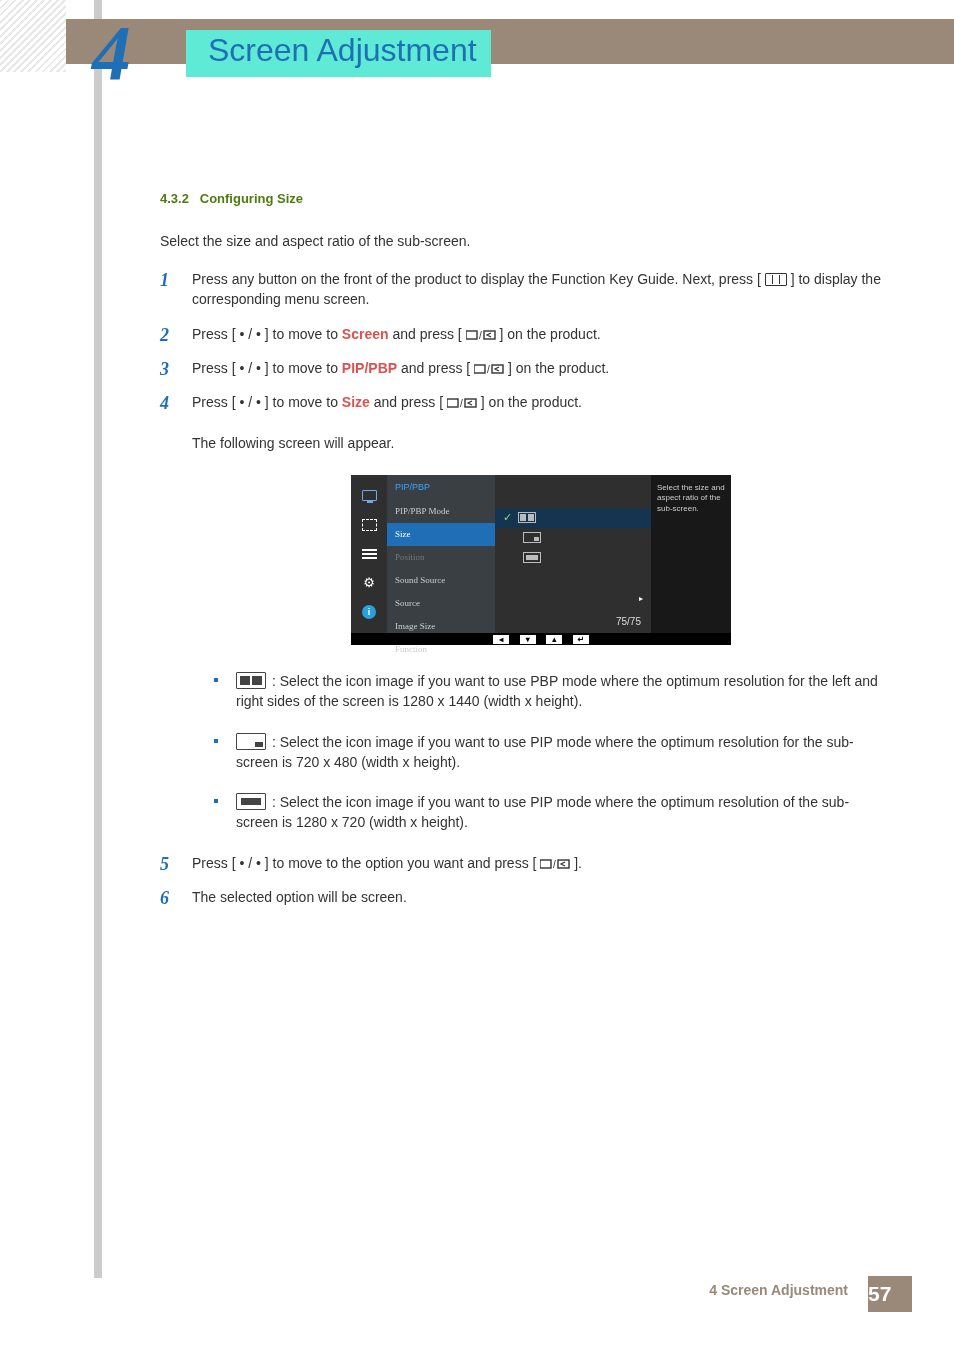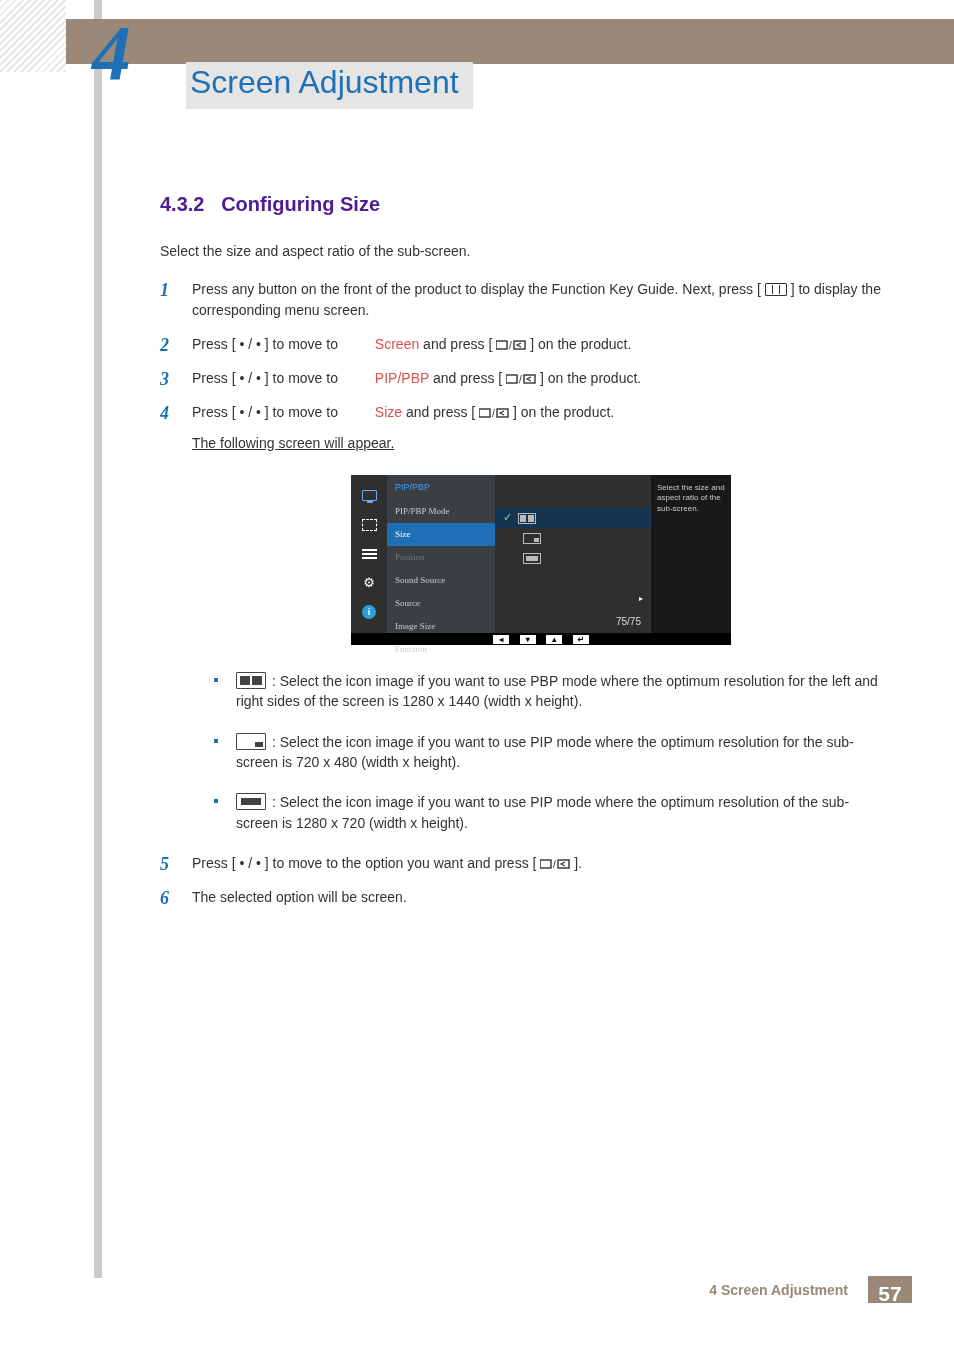--- a/index.html
+++ b/index.html
@@ -1,34 +1,34 @@
 <!DOCTYPE html>
 <html><head>
 <meta charset="utf-8">
 <style>
   * { box-sizing: border-box; margin: 0; padding: 0; }
   body { font-family: Arial, Helvetica, sans-serif; background: #fff; width: 954px; height: 1350px; position: relative; color: #333; }
   .top-stripe { position: absolute; top: 0; left: 0; width: 66px; height: 72px; background: repeating-linear-gradient(135deg,#e8e8e8,#e8e8e8 2px,#fff 2px,#fff 5px); z-index: 1; }
   .side-stripe { position: absolute; top: 0; left: 94px; width: 8px; height: 1278px; background: #ccc; }
   .brown-band { position: absolute; top: 19px; left: 0; width: 100%; height: 45px; background: #9a8978; }
   .big-num { position: absolute; top: 8px; left: 92px; z-index: 2; font-size: 78px; font-weight: bold; color: #1f6fb6; font-family: "Times New Roman", serif; font-style: italic; }
-  .chapter-title { position: absolute; top: 30px; left: 186px; font-size: 32px; color: #1f6fb6; font-weight: 500; z-index: 2; background: #e5e5e5; padding: 2px 14px 8px 4px; margin-top: 32px; }
+  .chapter-title { position: absolute; top: 30px; left: 186px; font-size: 32px; color: #1f6fb6; font-weight: 500; z-index: 2; background: #5eead4; padding: 2px 14px 8px 22px; }
   .content { position: absolute; top: 190px; left: 160px; width: 730px; font-size: 14px; line-height: 1.45; }
-  .sec-head { color: #4c1d95; font-weight: bold; font-size: 20px; margin-bottom: 22px; }
+  .sec-head { color: #4d7c0f; font-weight: bold; font-size: 13px; margin-bottom: 22px; }
   .intro { margin-bottom: 18px; }
   .steps { list-style: none; counter-reset: none; }
   .steps > li { position: relative; padding-left: 32px; margin-bottom: 14px; }
   .step-num { position: absolute; left: 0; top: -2px; font-family: "Times New Roman", serif; font-style: italic; font-weight: bold; font-size: 18px; color: #1f6fb6; }
-  .keyword { color: #d9534f; font-weight: normal; margin-left: 33px; }
+  .keyword { color: #d9534f; font-weight: bold; }
   .menu-icn { display: inline-block; width: 22px; height: 13px; border: 1.5px solid #333; border-radius: 1px; vertical-align: -2px; position: relative; }
   .menu-icn::before, .menu-icn::after { content:""; position:absolute; top:1px; bottom:1px; width:1.5px; background:#333; }
   .menu-icn::before { left: 6px; } .menu-icn::after { left: 13px; }
   .sel-icn { display:inline-block; vertical-align:-3px; }
   .sel-icn svg { display:block; }
-  .subtext { margin-top: 10px; text-decoration: underline; }
+  .subtext { margin-top: 20px; }
   .bul-list { list-style:none; margin: 14px 0 4px 22px; }
   .bul-list > li { position:relative; padding-left: 22px; margin-bottom: 20px; }
   .bul-list > li::before { content:""; position:absolute; left:0; top:7px; width:4px; height:4px; background:#1f6fb6; }
   .ic-box { display:inline-block; width:30px; height:17px; border:1.5px solid #444; border-radius:1px; vertical-align:-3px; position:relative; margin-right:2px; background:#fff; }
   .ic-pbp::before { content:""; position:absolute; left:3px; top:3px; width:10px; height:9px; background:#444; }
   .ic-pbp::after  { content:""; position:absolute; right:3px; top:3px; width:10px; height:9px; background:#444; }
   .ic-pip-sm::after { content:""; position:absolute; right:2px; bottom:2px; width:8px; height:5px; background:#444; }
   .ic-pip-lg::after { content:""; position:absolute; left:4px; top:4px; right:4px; bottom:4px; background:#444; }
 
   
@@ -56,21 +56,21 @@
   .tiny.psm::after{content:"";position:absolute;right:1px;bottom:1px;width:5px;height:4px;background:#bbb;}
   .tiny.plg::after{content:"";position:absolute;left:2px;top:2px;right:2px;bottom:2px;background:#bbb;}
   .arrow-r{position:absolute;left:144px;top:138px;width:156px;text-align:right;padding-right:8px;color:#fff;font-size:8px;}
   .contrast-v{position:absolute;left:144px;top:140px;width:156px;text-align:right;padding-right:10px;color:#ddd;font-size:10px;}
   .osd-right { position:absolute; right:0; top:0; width:80px; height:158px; background:#181818; padding:8px 6px; font-size:8px; color:#ccc; line-height:1.3; }
   .osd-nav { position:absolute; left:0; bottom:0; width:100%; height:12px; background:#000; text-align:center; }
   .nkey{display:inline-block;width:16px;height:9px;margin:0 4px;background:#fff;color:#000;text-align:center;line-height:9px;font-size:8px;font-weight:bold;}
 
   .footer { position:absolute; bottom:38px; left:0; width:100%; height:36px;margin-left:20px; }
   .footer-text { position:absolute; right:126px; top:6px; color:#9a8978; font-weight:bold; font-size:14px; }
-  .footer-page { position:absolute; right:62px; top:0; width:44px; height:27px; background:#9a8978; color:#fff; font-weight:bold; font-size:21px; text-align:center; line-height:36px; }
+  .footer-page { position:absolute; right:62px; top:0; width:44px; height:36px; background:#9a8978; color:#fff; font-weight:bold; font-size:21px; line-height:36px; }
 </style>
 </head>
 <body>
 
 <div class="top-stripe"></div>
 <div class="side-stripe"></div>
 <div class="brown-band"></div>
 <div class="big-num">4</div>
 <div class="chapter-title">Screen Adjustment</div>
 

